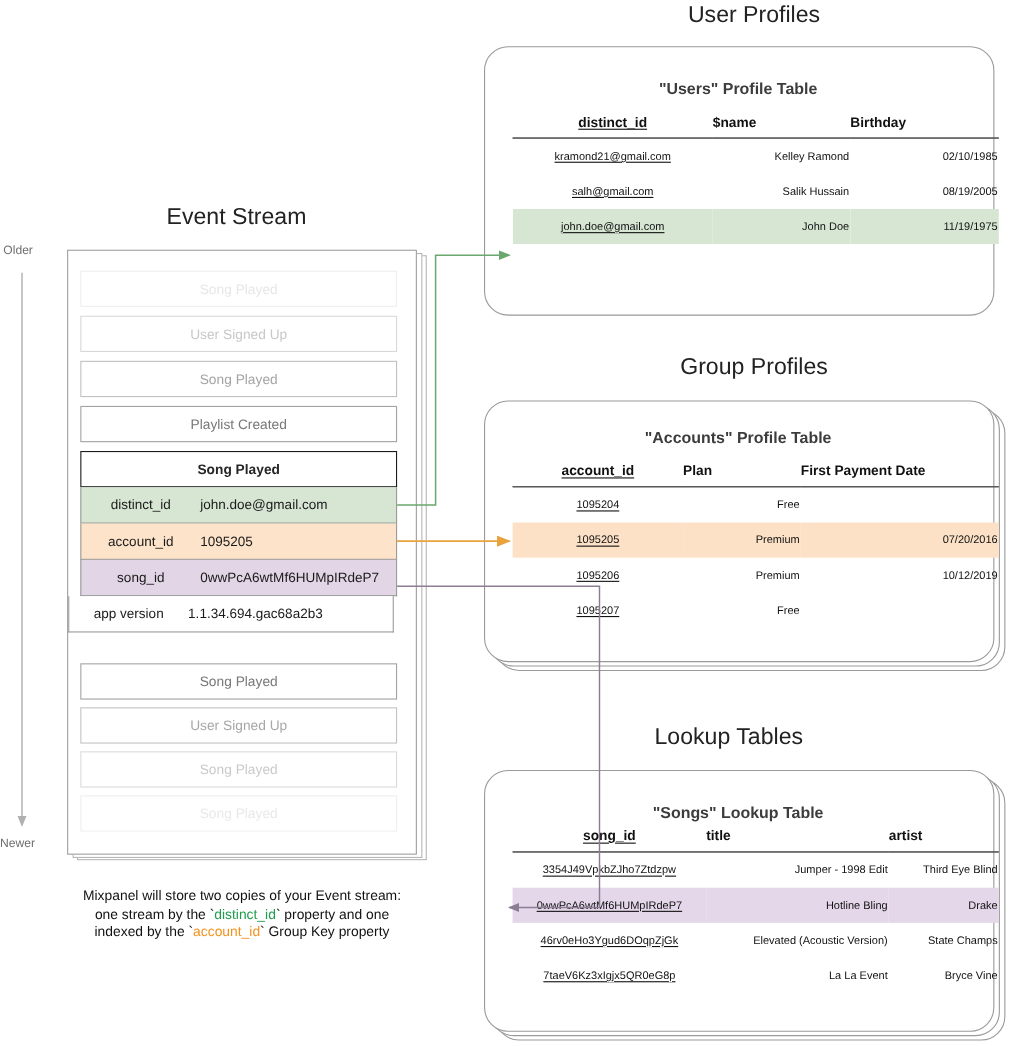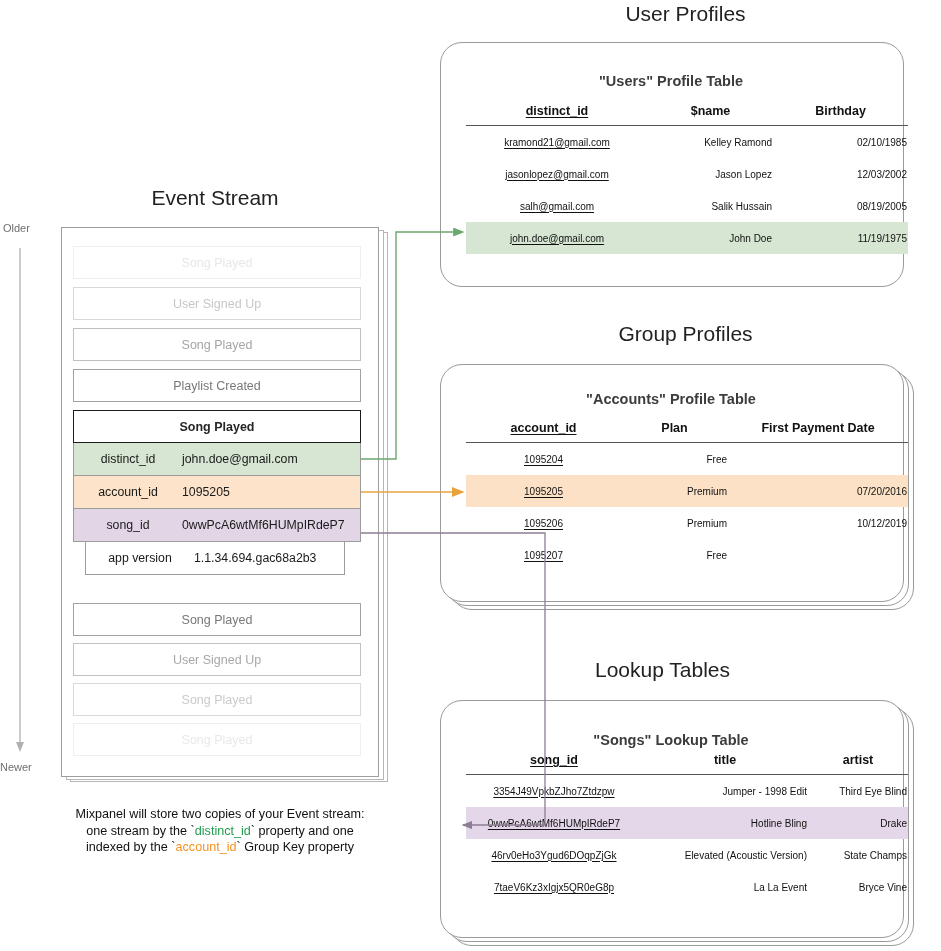--- a/index.html
+++ b/index.html
@@ -14,21 +14,21 @@
   
   .stack{position:absolute;}
   .stack .layer{position:absolute;border:1.3px solid #9a9a9a;border-radius:22px;background:#fff;}
 
   
   .tbl-title{text-align:center;font-weight:bold;font-size:14.5px;color:#3c3c3c;}
   table.dt{border-collapse:collapse;width:100%;table-layout:fixed;}
   table.dt th{font-size:12.5px;font-weight:bold;color:#111;padding:0 0 7px 0;
               white-space:nowrap;}
   table.dt th.c{text-align:center;text-decoration:underline;text-underline-offset:2px;}
-  table.dt th.l{text-align:center;}
+  table.dt th.l{text-align:left;}
   table.dt td{font-size:10px;color:#111;height:30px;vertical-align:middle;white-space:nowrap;}
   table.dt td.c{text-align:center;}
   table.dt td.l{text-align:right;}
   table.dt td.c span.u{text-decoration:underline;text-underline-offset:2px;}
   .hdr-rule{border-bottom:1.2px solid #555;}
 
   
   .es-shadow{position:absolute;border:1.3px solid #b6b6b6;background:#fff;}
   .es-box{position:absolute;border:1.4px solid #9e9e9e;background:#fff;}
   .ev{position:absolute;box-sizing:border-box;border:1px solid #9b9b9b;background:#fff;
@@ -73,25 +73,20 @@
         <th class="l">Birthday</th>
       </tr>
     </thead>
     <tbody>
       <tr>
         <td class="c"><span class="u">kramond21@gmail.com</span></td>
         <td class="l">Kelley Ramond</td>
         <td class="l">02/10/1985</td>
       </tr>
       <tr>
-        <td class="c"><span class="u">jasonlopez@gmail.com</span></td>
-        <td class="l">Jason Lopez</td>
-        <td class="l">12/03/2002</td>
-      </tr>
-      <tr>
         <td class="c"><span class="u">salh@gmail.com</span></td>
         <td class="l">Salik Hussain</td>
         <td class="l">08/19/2005</td>
       </tr>
       <tr style="position: relative; background: rgb(214, 230, 211);">
         <td class="c"><span class="u">john.doe@gmail.com</span></td>
         <td class="l">John Doe</td>
         <td class="l">11/19/1975</td>
       </tr>
     </tbody>
@@ -213,21 +208,21 @@
   <span class="v">john.doe@gmail.com</span>
 </div>
 <div class="prop" style="left:73px;top:476px;width:288px;height:33px;background:#fce3c9;">
   <span class="k">account_id</span>
   <span class="v">1095205</span>
 </div>
 <div class="prop" style="left:73px;top:509px;width:288px;height:33px;background:#e2d6e6;">
   <span class="k">song_id</span>
   <span class="v">0wwPcA6wtMf6HUMpIRdeP7</span>
 </div>
-<div class="prop" style="left:85px;top:542px;width:260px;height:33px;background:#ffffff;">
+<div class="prop" style="left:62px;top:542px;width:296px;height:33px;background:#ffffff;">
   <span class="k">app version</span>
   <span class="v">1.1.34.694.gac68a2b3</span>
 </div>
 
 <div class="ev" style="left: 73px; top: 603px; width: 288px; height: 33px; opacity: 0.92;">
     <span>Song Played</span>
   </div>
 <div class="ev" style="left: 73px; top: 643px; width: 288px; height: 33px; opacity: 0.6;">
     <span>User Signed Up</span>
   </div>

